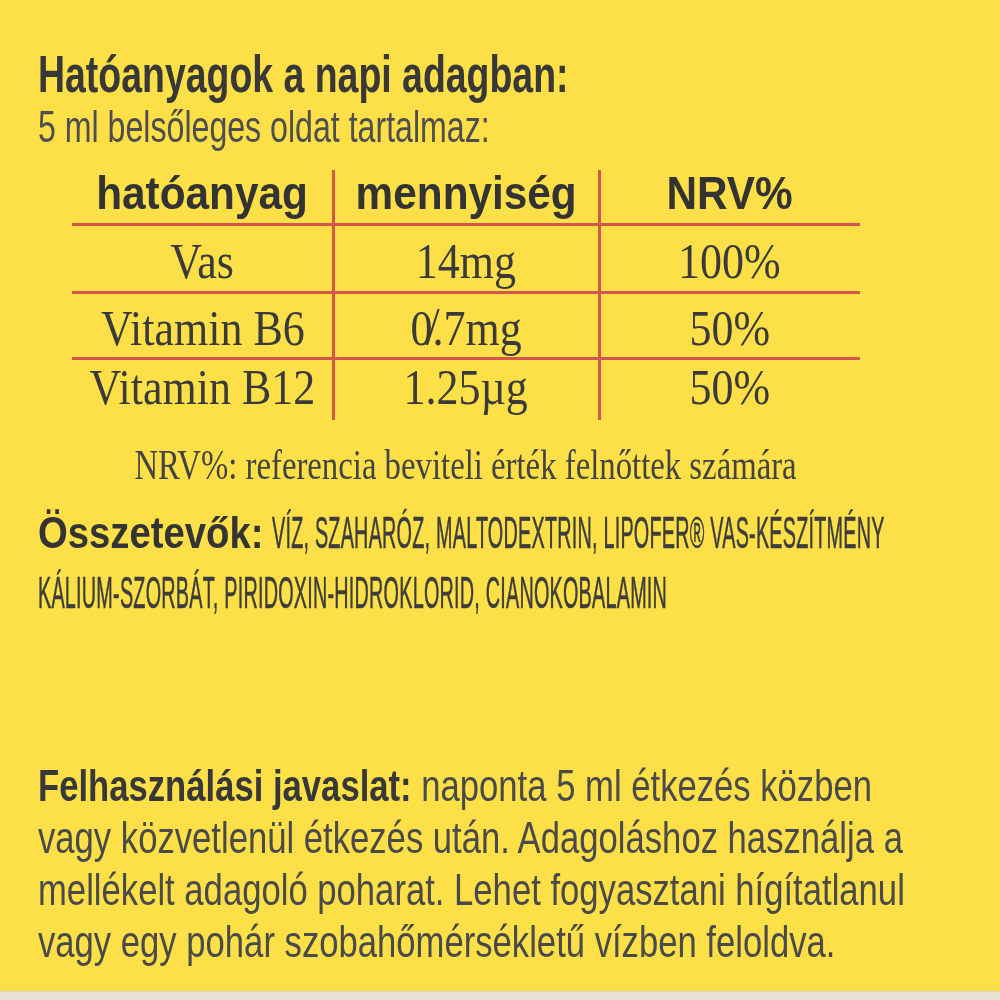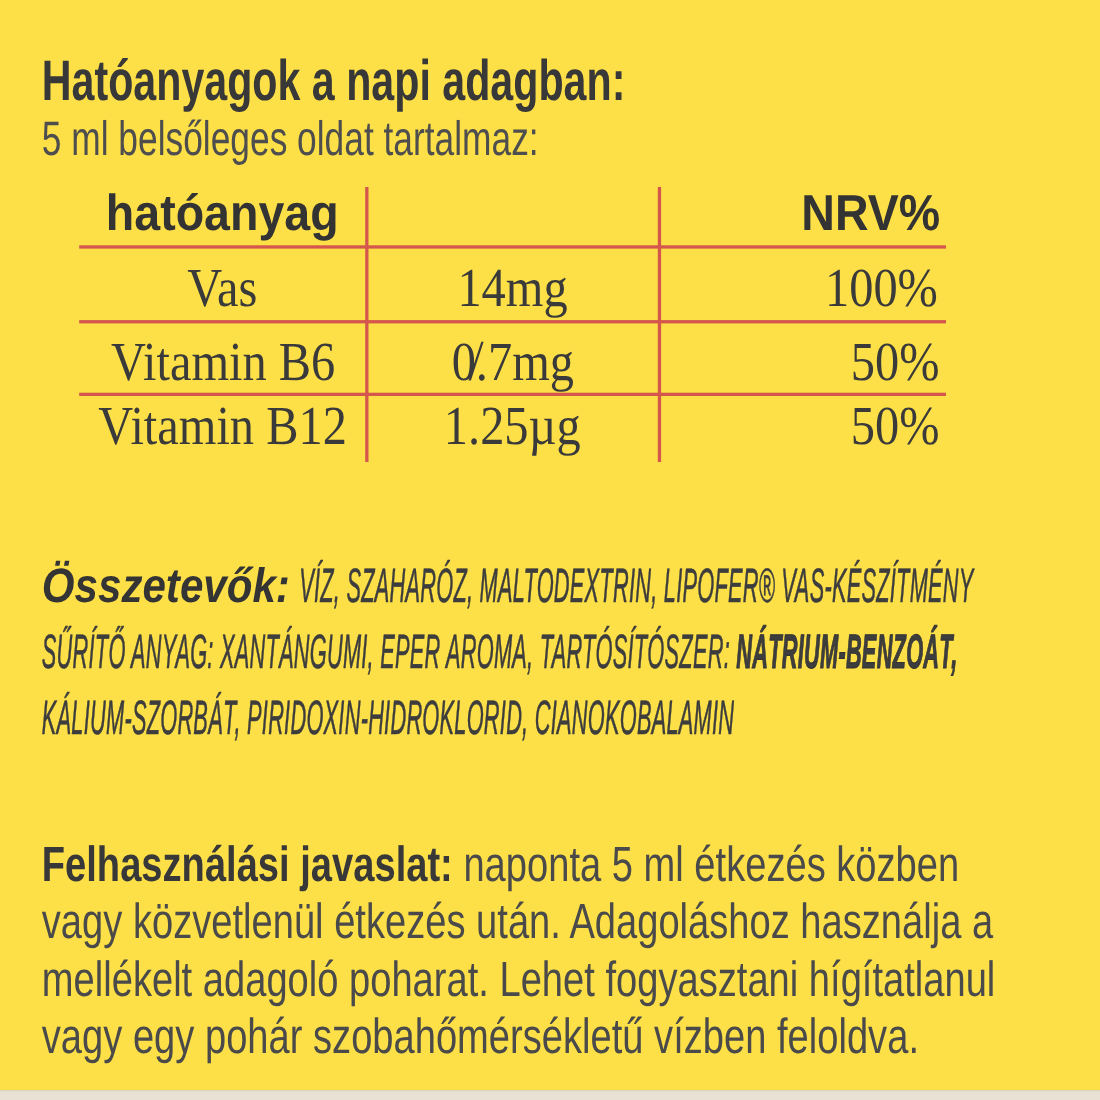--- a/index.html
+++ b/index.html
@@ -20,21 +20,21 @@
   .subtitle{
     left:38px; top:102px; font-size:44px; font-weight:400; color:#4e4e4e;
     white-space:nowrap; transform:scaleX(.73); transform-origin:0 0;
   }
 
   
   .table{ left:72px; top:165px; width:788px; height:258px; }
   .cell{ position:absolute; display:flex; align-items:center; justify-content:center; }
   .col1{ left:0;   width:261px; }
   .col2{ left:261px; width:266px; }
-  .col3{ left:527px; width:261px;justify-content:flex-end; }
+  .col3{ left:527px; width:261px; }
   .thead-row{ top:0; height:56px; }
   .th span{
     display:inline-block; font-size:46px; font-weight:700; color:#333;
     transform:scaleX(.92); transform-origin:50% 50%; white-space:nowrap;
   }
   .trow .cell span{
     display:inline-block; font-family:"Liberation Serif","DejaVu Serif",serif;
     font-size:50px; color:#3a3a3a; transform:scaleX(.88);
     transform-origin:50% 50%; white-space:nowrap; padding-top:6px;
   }
@@ -50,21 +50,21 @@
   .footnote{
     left:72px; top:441px; width:788px; display:flex; justify-content:center;
   }
   .footnote span{
     display:inline-block; font-family:"Liberation Serif","DejaVu Serif",serif;
     font-size:42px; color:#434343; transform:scaleX(.78);
     transform-origin:50% 50%; white-space:nowrap;
   }
 
   
-  .ingredients{ left:38px; top:503px; width:952px;font-style:italic; }
+  .ingredients{ left:38px; top:503px; width:952px; }
   .ing-line{ height:60px; line-height:60px; white-space:nowrap; }
   .ing-label{
     display:inline-block; font-size:44px; font-weight:700; color:#343434;
     transform:scaleX(.87); transform-origin:0 50%; margin-right:-30px;
   }
   .caps{
     display:inline-block; font-size:44px; font-weight:400; color:#3d3d3d;
     letter-spacing:.5px; -webkit-text-stroke:.6px #3d3d3d;
     transform:scaleX(.45); transform-origin:0 50%; vertical-align:baseline;
   }
@@ -88,20 +88,23 @@
 
 <div class="sheet">
 
   <div class="abs title">Hatóanyagok a napi adagban:</div>
   <div class="abs subtitle">5 ml belsőleges oldat tartalmaz:</div>
 
   <div class="abs table">
 
     <div class="cell th col1 thead-row">
       <span>hatóanyag</span>
+    </div>
+    <div class="cell th col2 thead-row">
+      <span>mennyiség</span>
     </div>
     <div class="cell th col3 thead-row">
       <span>NRV%</span>
     </div>
 
     <div class="hline hl1"></div>
     <div class="hline hl2"></div>
     <div class="hline hl3"></div>
     <div class="vline vl1"></div>
     <div class="vline vl2"></div>
@@ -136,28 +139,28 @@
         </div>
       <div class="cell col2 r3">
           <span>1.25µg</span>
         </div>
       <div class="cell col3 r3">
           <span>50%</span>
         </div>
     </div>
   </div>
 
+  <div class="abs footnote">
+    <span>NRV%: referencia beviteli érték felnőttek számára</span>
+  </div>
 
   <div class="abs ingredients">
     <div class="ing-line">
       <span class="ing-label">Összetevők:</span>
       <span class="caps">VÍZ, SZAHARÓZ, MALTODEXTRIN, LIPOFER® VAS-KÉSZÍTMÉNY</span>
-    </div>
-    <div class="ing-line">
-      <span class="caps"><span>SŰRÍTŐ ANYAG: XANTÁNGUMI, EPER AROMA, TARTÓSÍTÓSZER: </span><b>NÁTRIUM-BENZOÁT,</b></span>
     </div>
     <div class="ing-line">
       <span class="caps">KÁLIUM-SZORBÁT, PIRIDOXIN-HIDROKLORID, CIANOKOBALAMIN</span>
     </div>
   </div>
 
   <div class="abs usage">
     <div class="u-line"><b>Felhasználási javaslat:</b><span> naponta 5 ml étkezés közben</span></div>
     <div class="u-line">vagy közvetlenül étkezés után. Adagoláshoz használja a</div>
     <div class="u-line">mellékelt adagoló poharat. Lehet fogyasztani hígítatlanul</div>

